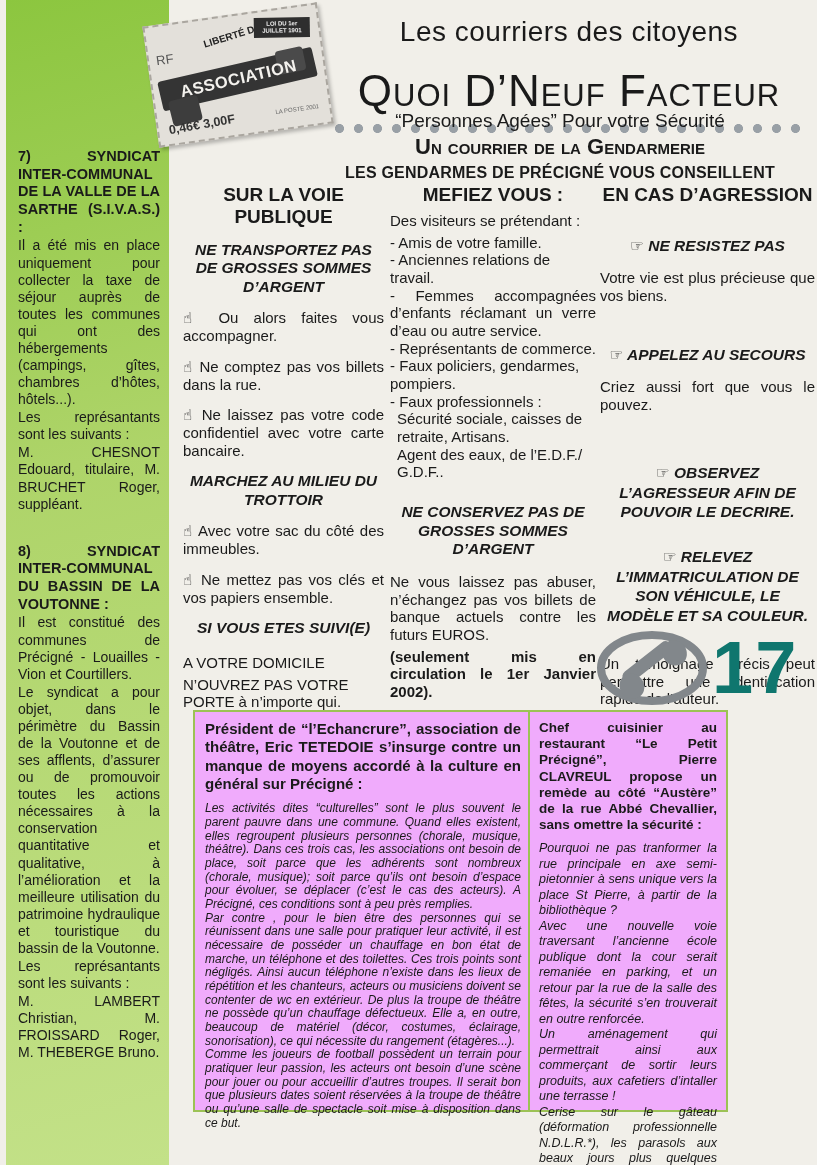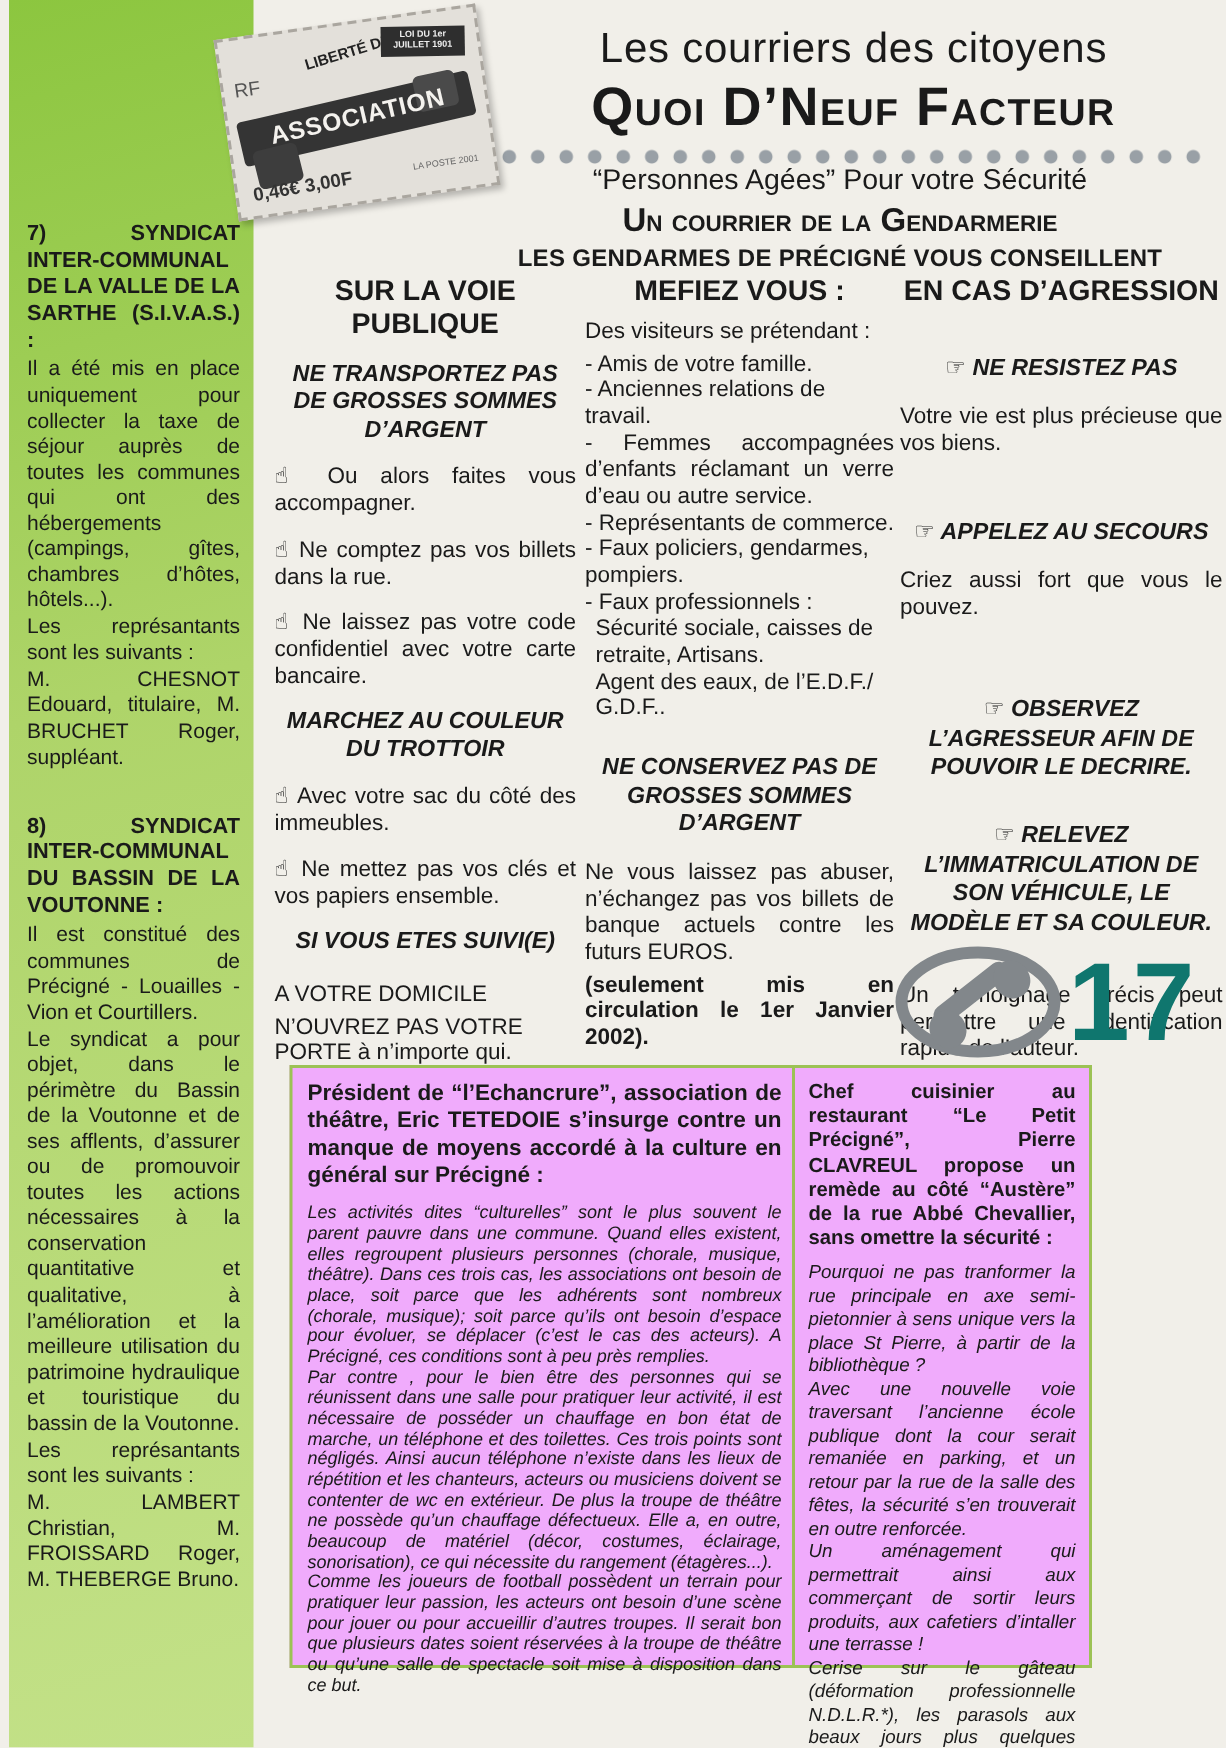--- a/index.html
+++ b/index.html
@@ -29,21 +29,21 @@
   .st-loi{position:absolute;right:8px;top:8px;width:52px;font-size:6px;font-weight:bold;color:#eee;background:#2e2e2e;padding:3px 2px;text-align:center;transform:rotate(7deg);line-height:1.2;}
   .st-band{position:absolute;left:6px;top:48px;width:158px;height:30px;background:#343434;transform:rotate(-5deg);border-radius:3px;}
   .st-puz1{position:absolute;left:14px;top:74px;width:30px;height:26px;background:#3d3d3d;border-radius:4px;transform:rotate(-6deg);}
   .st-puz2{position:absolute;right:18px;top:40px;width:28px;height:24px;background:#4a4a4a;border-radius:4px;transform:rotate(-4deg);}
   .st-assoc{position:absolute;left:10px;top:53px;width:152px;text-align:center;font-size:16.5px;font-weight:bold;letter-spacing:.5px;color:#f4f2ee;transform:rotate(-5deg);}
   .st-val{position:absolute;left:10px;bottom:8px;font-size:12.5px;font-weight:bold;color:#333;transform:rotate(-2deg);}
   .st-poste{position:absolute;right:10px;bottom:14px;font-size:6px;color:#666;}
   
   .masthead{position:absolute;left:330px;top:16px;width:478px;text-align:center;}
   .kicker{font-size:28px;letter-spacing:.5px;}
-  .title{font-size:36px;font-weight:bold;font-variant:small-caps;letter-spacing:1px;margin-top:2px;}
+  .title{font-size:44px;font-weight:normal;font-variant:small-caps;letter-spacing:1px;margin-top:18px;}
   .dots{height:11px;margin-top:7px;
     background-image:radial-gradient(circle,#99a0a6 0 4.2px,rgba(0,0,0,0) 4.8px);
     background-size:19px 11px;background-repeat:repeat-x;background-position:left center;}
   .subhead{position:absolute;left:325px;top:110px;width:470px;text-align:center;}
   .audience{font-size:19px;}
   .courier{font-size:22px;font-weight:bold;font-variant:small-caps;margin-top:2px;}
   .advice{font-size:16px;font-weight:bold;margin-top:4px;letter-spacing:.2px;}
   
   .col{position:absolute;top:184px;font-size:15px;line-height:1.18;}
   .col1{left:183px;width:201px;}
@@ -120,21 +120,21 @@
     <div class="courier">Un courrier de la Gendarmerie</div>
     <div class="advice">LES GENDARMES DE PRÉCIGNÉ VOUS CONSEILLENT</div>
   </div>
 
   <div class="col col1">
     <div class="col-h">SUR LA VOIE PUBLIQUE</div>
     <div class="sub-h">NE TRANSPORTEZ PAS DE GROSSES SOMMES D’ARGENT</div>
     <p class="bullet"><span class="hand">☝</span> <span>Ou alors faites vous accompagner.</span></p>
     <p class="bullet"><span class="hand">☝</span> <span>Ne comptez pas vos billets dans la rue.</span></p>
     <p class="bullet"><span class="hand">☝</span> <span>Ne laissez pas votre code confidentiel avec votre carte bancaire.</span></p>
-    <div class="sub-h">MARCHEZ AU COULEUR DU TROTTOIR</div>
+    <div class="sub-h">MARCHEZ AU MILIEU DU TROTTOIR</div>
     <p class="bullet"><span class="hand">☝</span> <span>Avec votre sac du côté des immeubles.</span></p>
     <p class="bullet"><span class="hand">☝</span> <span>Ne mettez pas vos clés et vos papiers ensemble.</span></p>
     <div class="sub-h">SI VOUS ETES SUIVI(E)</div>
     <p class="plain" style="text-align:left;margin-top:16px;">A VOTRE DOMICILE</p>
     <p class="plain" style="text-align:left;margin-top:0;">N’OUVREZ PAS VOTRE PORTE à n’importe qui.</p>
   </div>
 
   <div class="col col2">
     <div class="col-h">MEFIEZ VOUS :</div>
     <div class="plain" style="text-align:left;">Des visiteurs se prétendant :</div>

